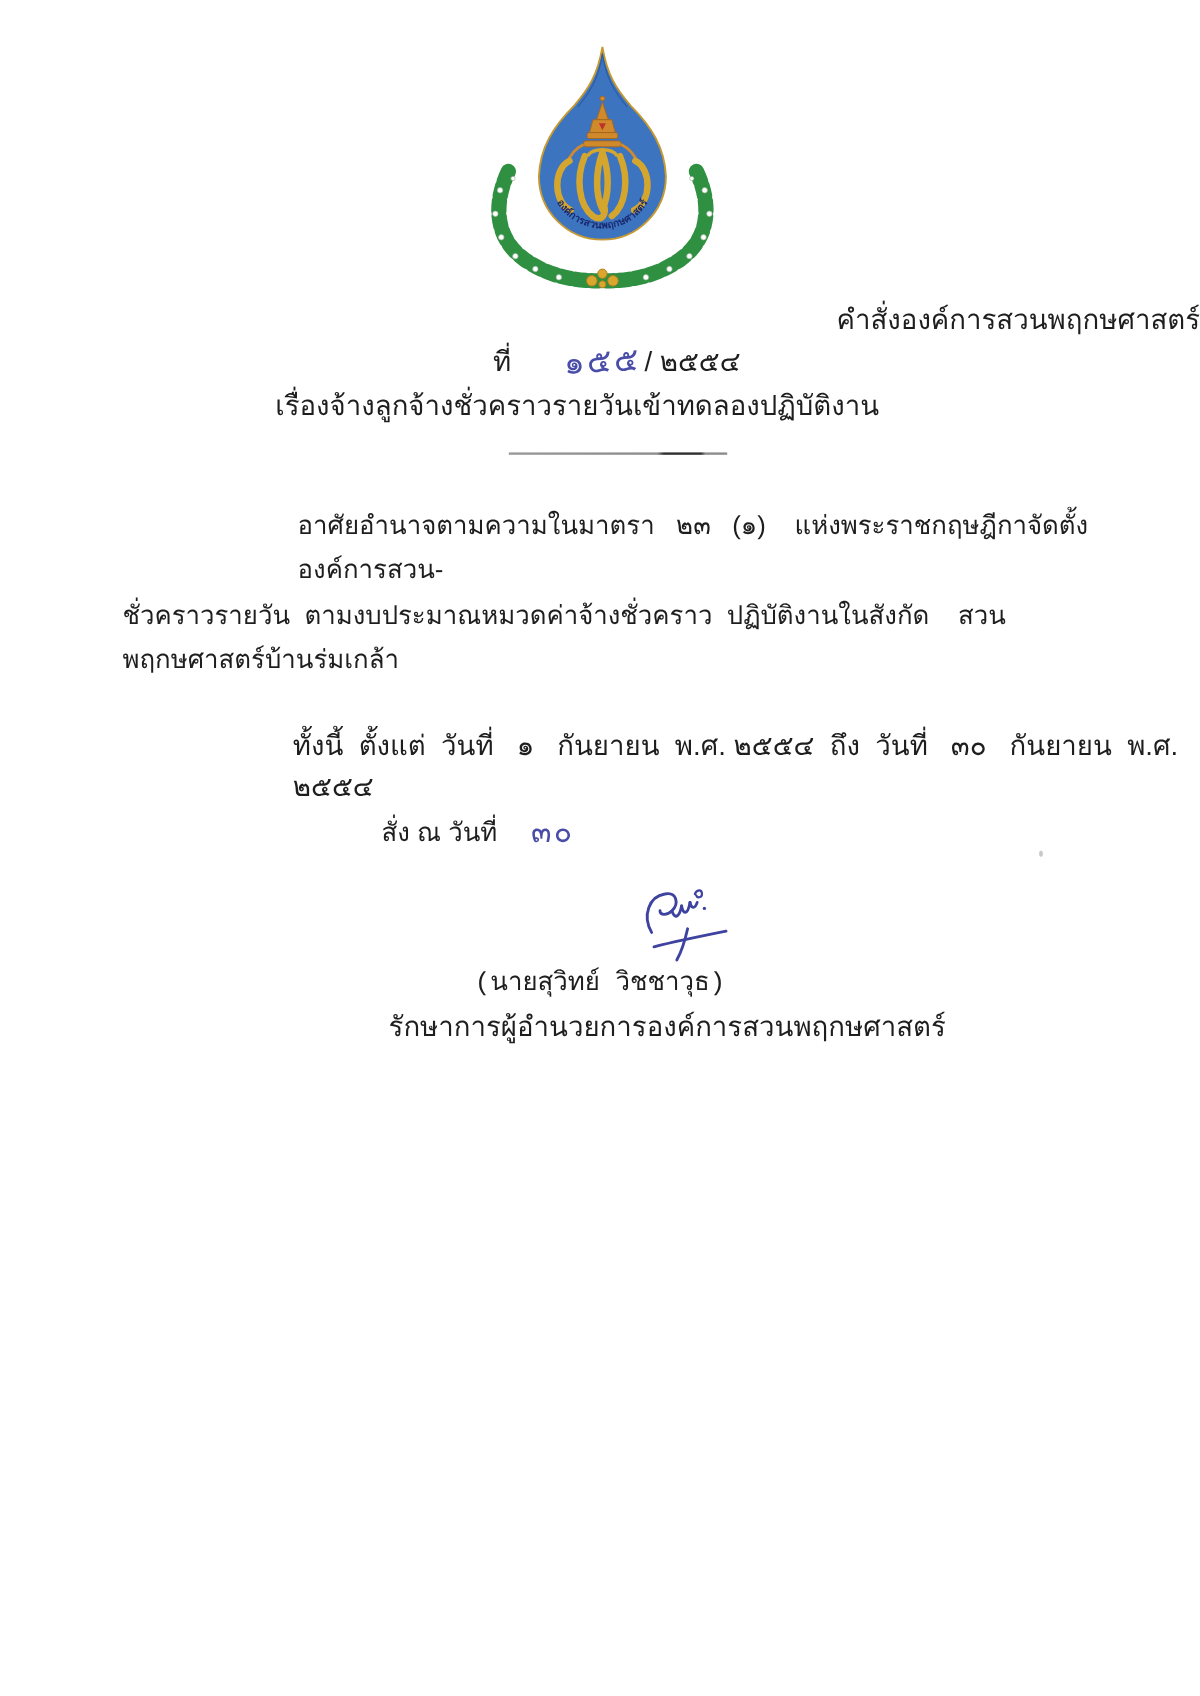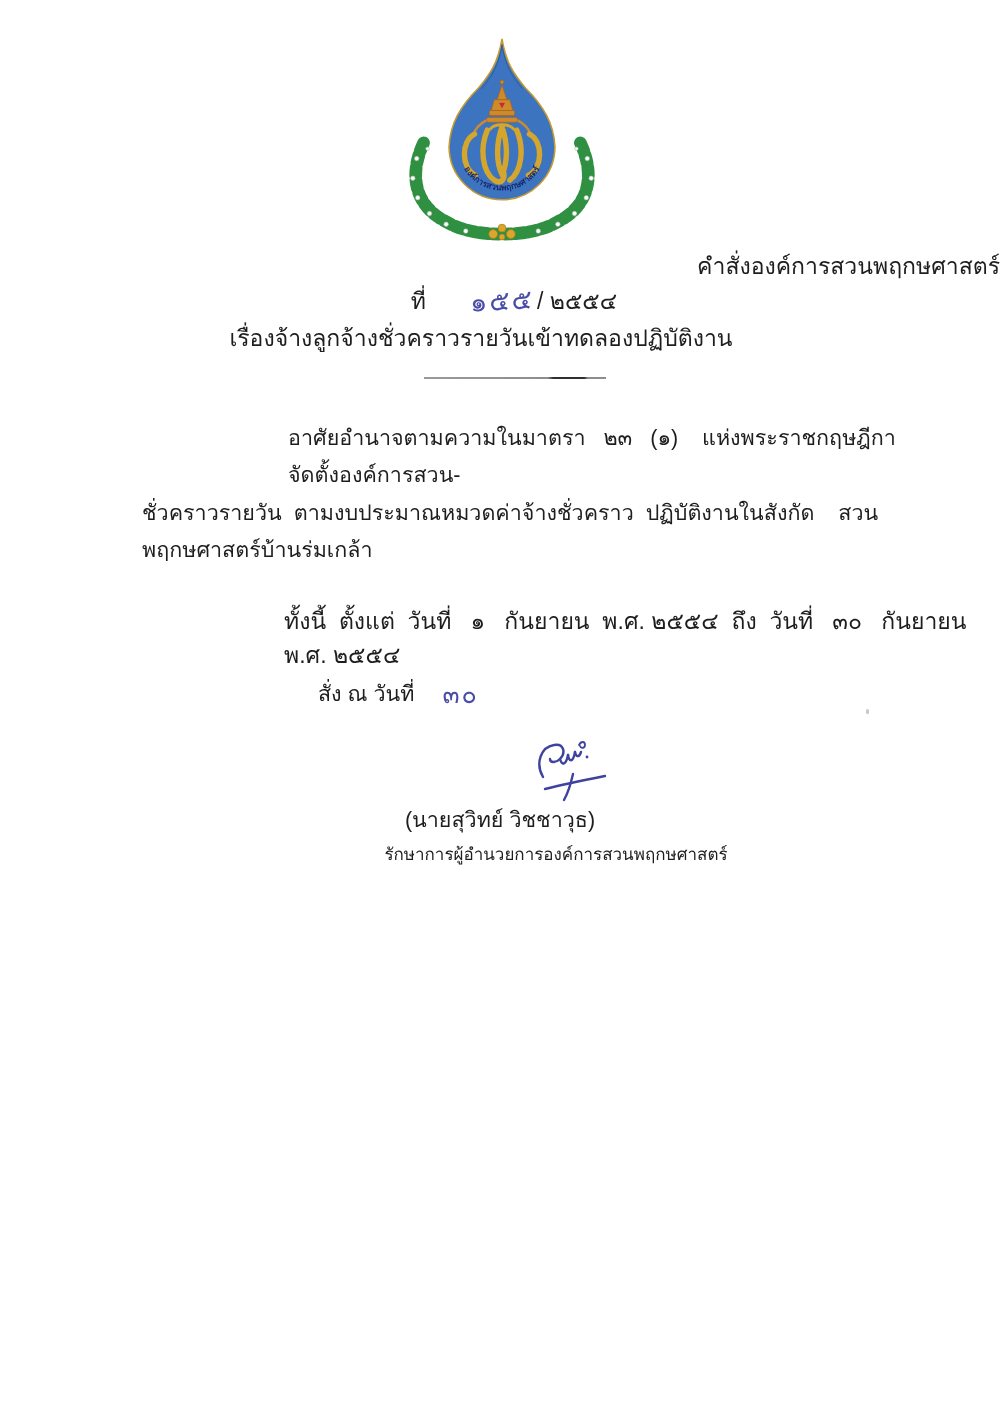--- a/index.html
+++ b/index.html
@@ -2,21 +2,21 @@
 <html><head>
 <meta charset="utf-8">
 <style>
   html,body{margin:0;padding:0;}
   body{
     width:1000px;height:1413px;position:relative;background:#ffffff;
     font-family:"Liberation Sans","DejaVu Sans",sans-serif;
     color:#1e1e1e;overflow:hidden;
   }
   .abs{position:absolute;}
-  .pre{white-space:pre-wrap;margin-left:40px;}
+  .pre{white-space:pre-wrap;}
   
   .emblem{left:404px;top:33px;width:196px;height:208px;}
   
   .doc-title{left:0;right:0;top:249px;text-align:right;font-size:23px;line-height:34px;}
   .num-row{left:0;right:0;top:284px;display:flex;justify-content:center;align-items:flex-end;
            transform:translateX(14px);font-size:23px;line-height:34px;}
   .num-label{margin-right:44px;}
   .handwrite{color:#4a4da8;}
   .num-hand{font-size:27px;line-height:34px;transform:rotate(-3deg);letter-spacing:2px;margin-right:3px;}
   .subject-row{left:0;right:0;top:321px;display:flex;justify-content:center;
@@ -26,22 +26,22 @@
            background:linear-gradient(90deg,#9a9a9a 0%,#8d8d8d 68%,#2f2f2f 71%,#2f2f2f 88%,#8d8d8d 90%);}
   
   .body-par{left:102px;top:420px;width:812px;font-size:21.5px;line-height:37.4px;}
   .indent{padding-left:146px;}
   .period-line{left:244px;top:604px;font-size:23px;line-height:34px;}
   .issued-row{left:318px;top:677px;display:flex;align-items:flex-end;font-size:21.5px;line-height:34px;}
   .issued-label{margin-right:28px;}
   .issued-day{font-size:25px;line-height:34px;letter-spacing:2px;margin-right:26px;}
   
   .sig{left:533px;top:739px;width:84px;height:66px;}
-  .signer-name{left:0;right:0;top:803px;text-align:center;font-size:21.5px;line-height:34px;}
-  .signer-title{left:0;right:0;top:838px;text-align:center;padding-left:112px;font-size:17px;line-height:34px;}
+  .signer-name{left:0;right:0;top:803px;text-align:center;font-size:21.5px;line-height:34px;font-family:Liberation Mono, monospace;}
+  .signer-title{left:0;right:0;top:838px;text-align:center;padding-left:112px;font-size:23px;line-height:34px;}
   .speck{left:866px;top:709px;width:3px;height:5px;background:#9a9a9a;opacity:.55;border-radius:2px;}
 </style>
 </head>
 <body>
 
 <svg class="abs emblem" viewBox="0 0 200 212" xmlns="http://www.w3.org/2000/svg">
 
   <g>
     <path d="M100,6 C96,30 88,42 76,56 C58,74 47,92 46,116 A54,54 0 1 0 154,116
              C153,92 142,74 124,56 C112,42 104,30 100,6 Z" fill="#3d74c0" stroke="#c79a31" stroke-width="1.6"></path>

